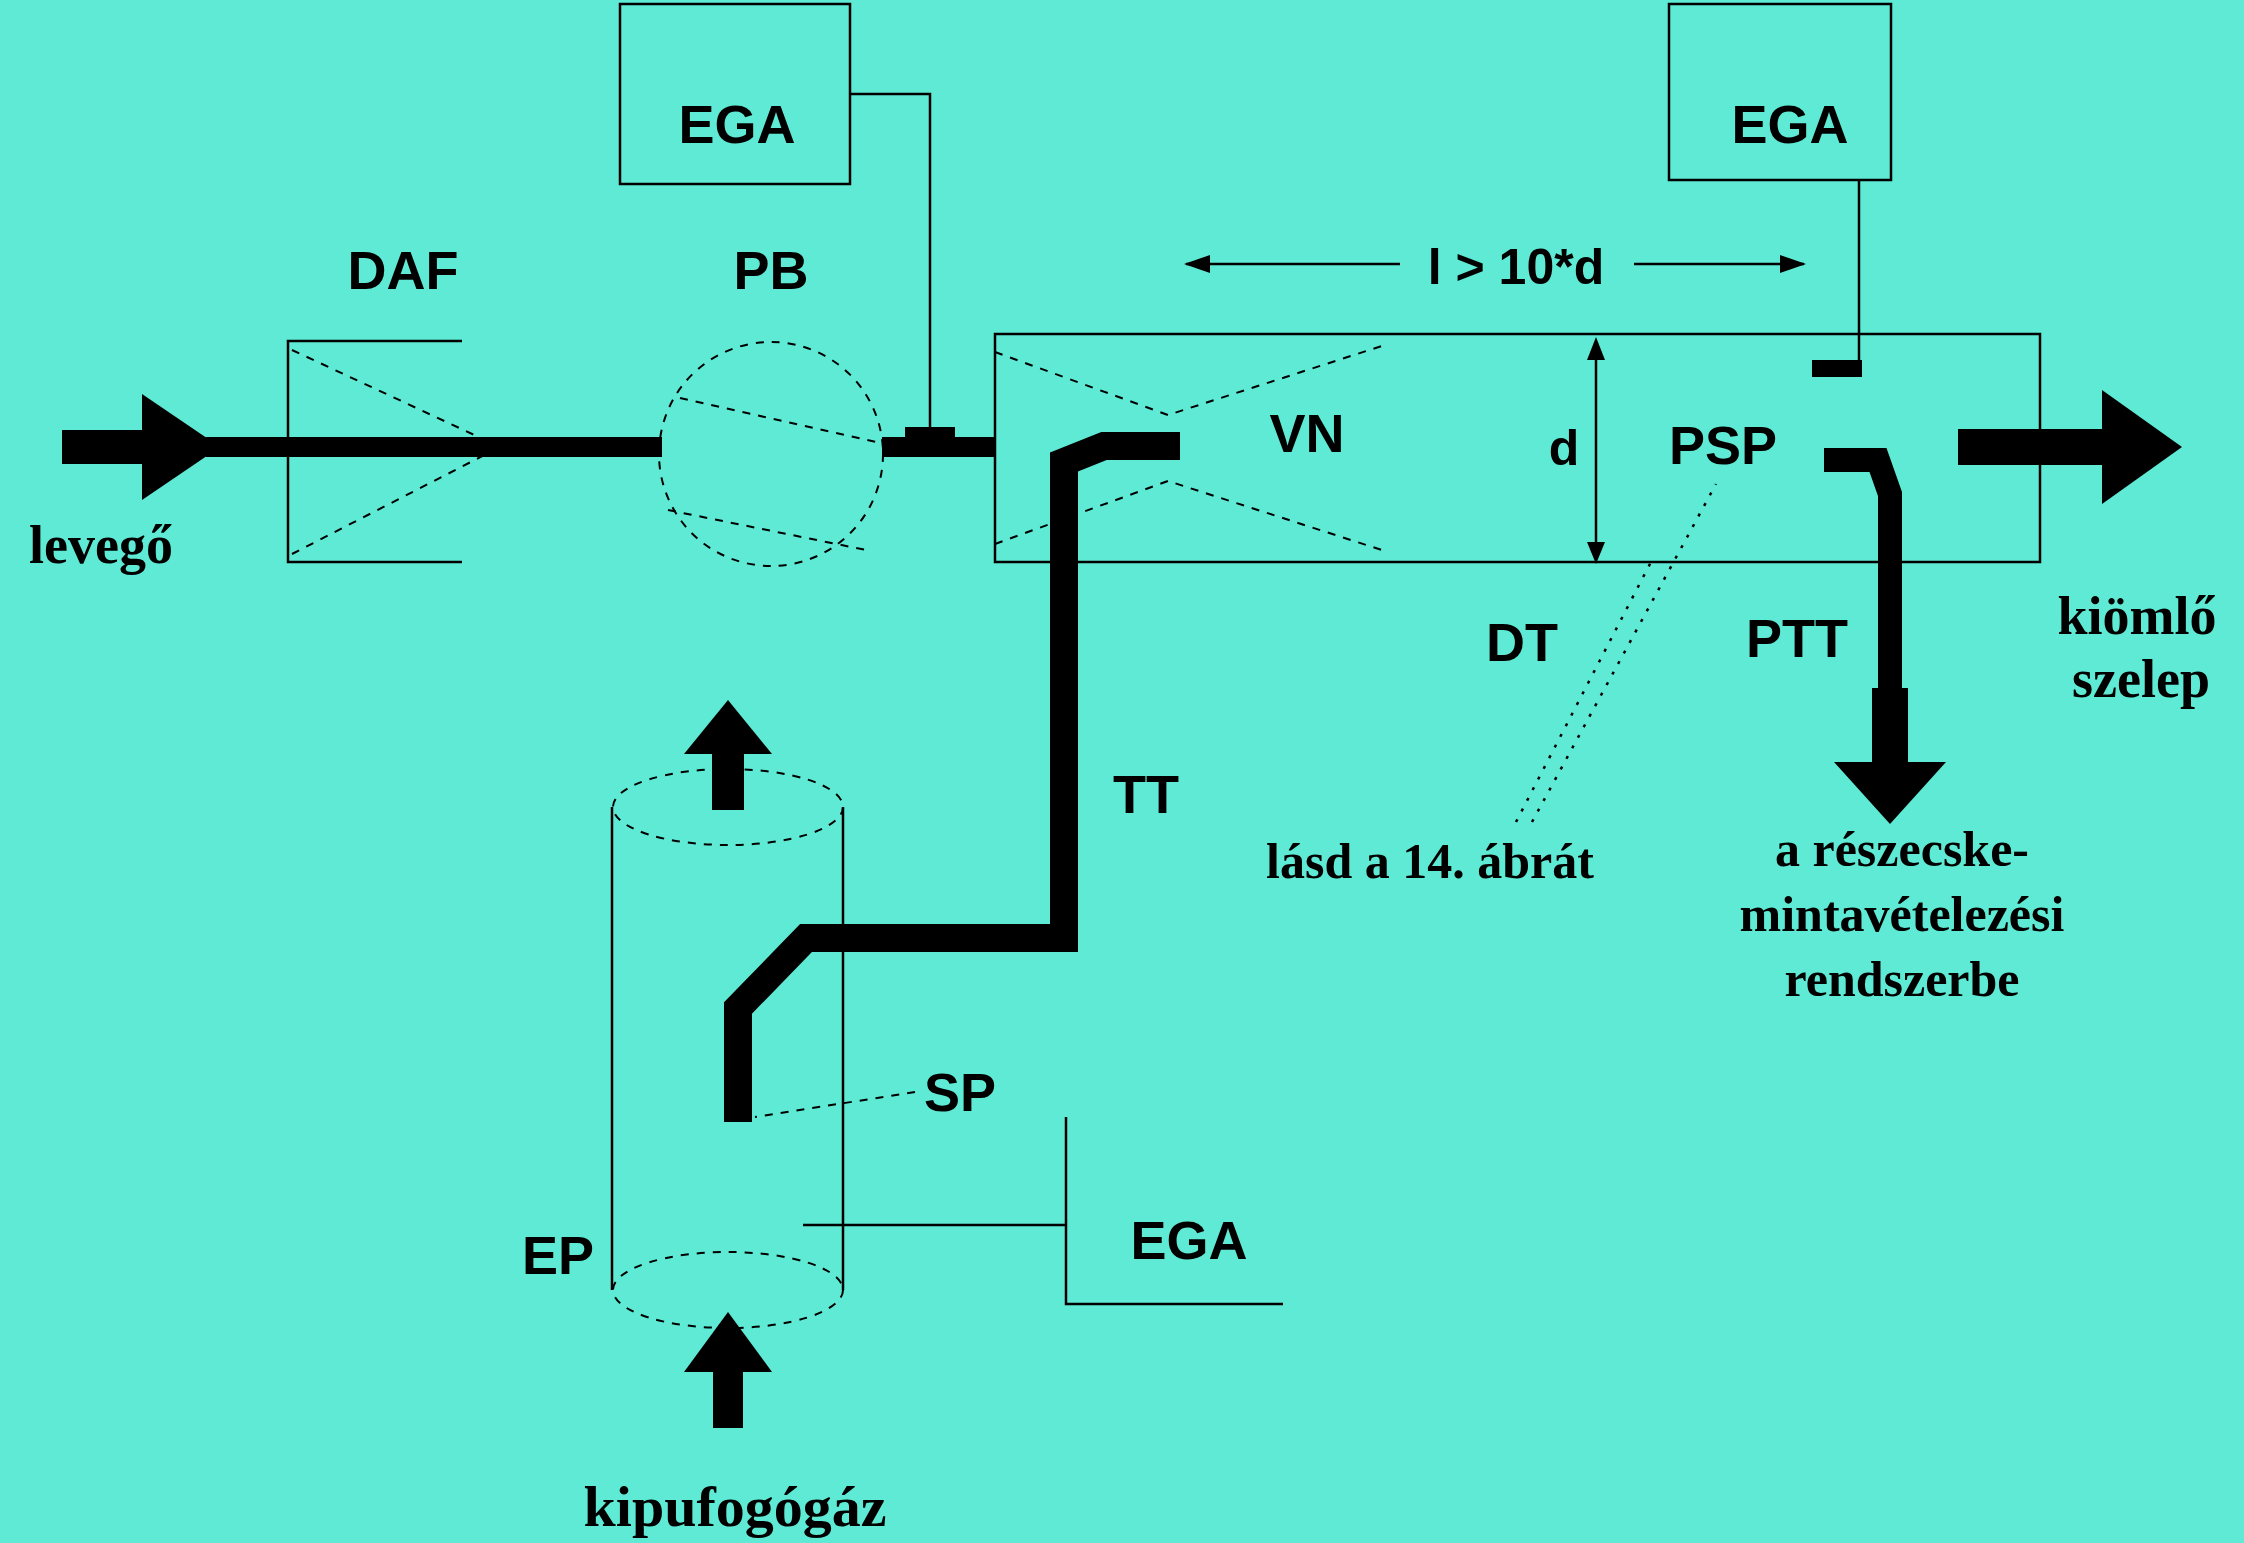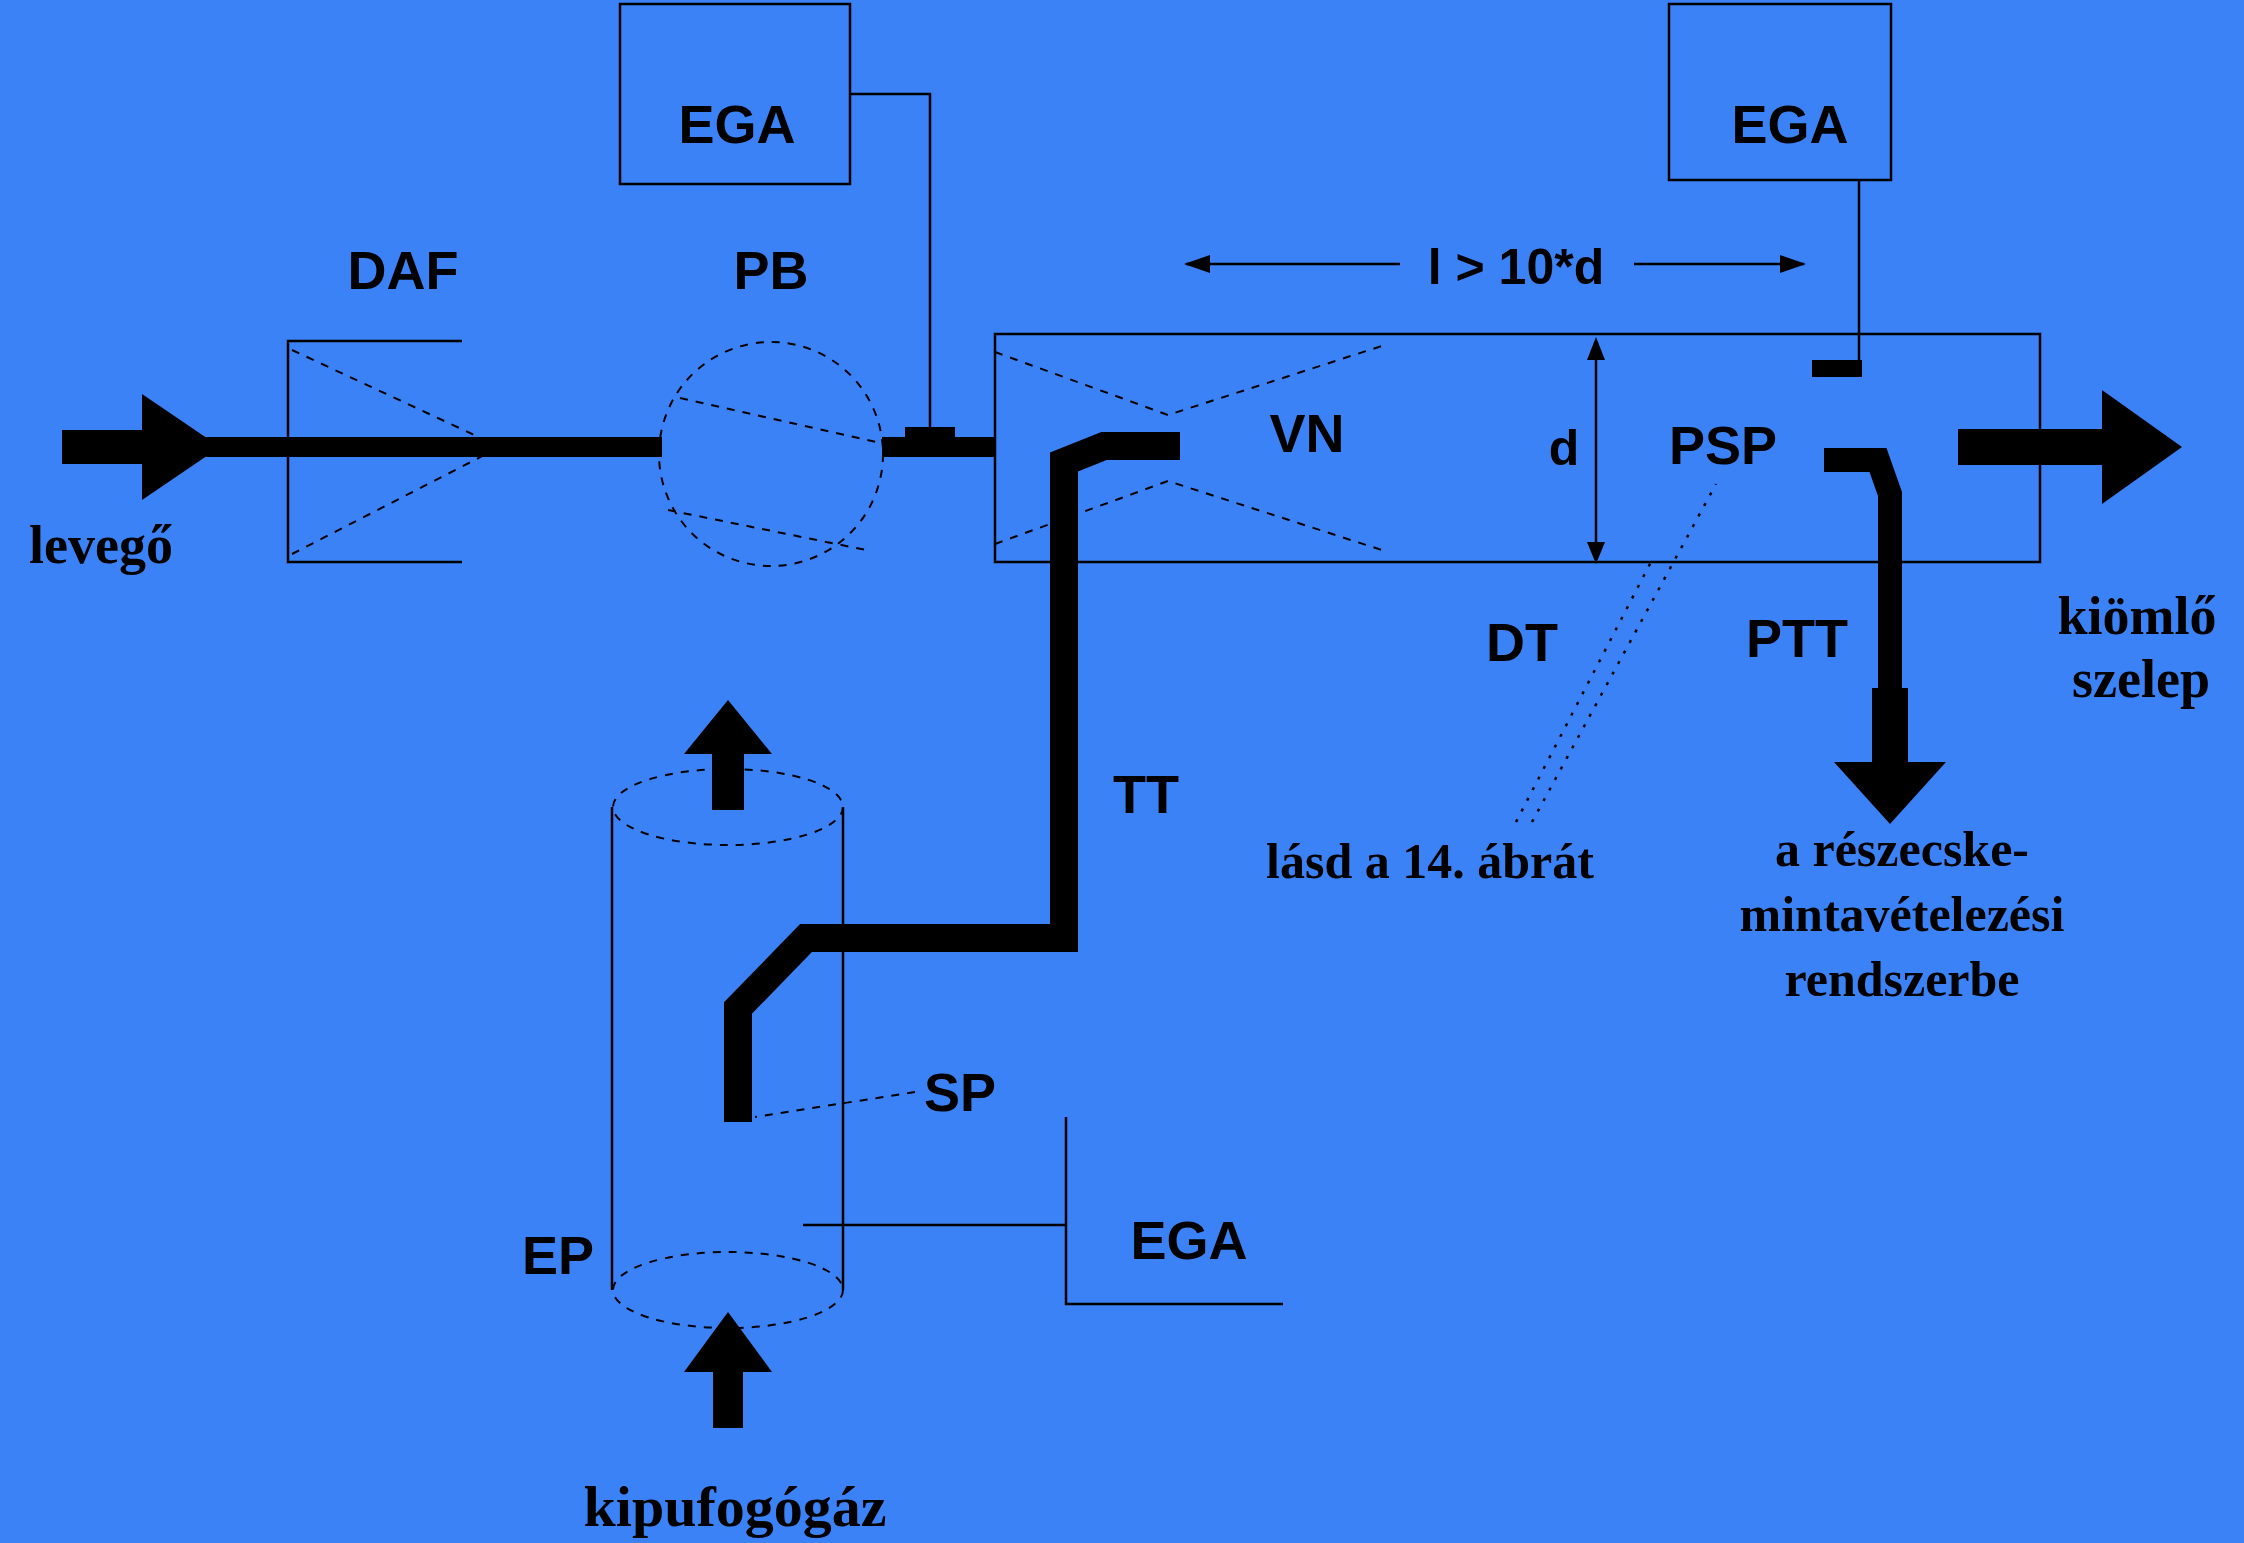--- a/index.html
+++ b/index.html
@@ -1,16 +1,16 @@
 <!DOCTYPE html>
 <html><head>
 <meta charset="utf-8">
 <style>
   html,body{margin:0;padding:0;background:#ffffff;}
-  .stage{position:relative;width:2244px;height:1543px;background:#3b82f6;overflow:hidden;}
+  .stage{position:relative;width:2244px;height:1543px;background:#5eead4;overflow:hidden;}
   svg{position:absolute;left:0;top:0;}
   text{fill:#000000;}
   .lbl{font-family:"Liberation Sans",sans-serif;font-weight:bold;font-size:54px;}
   .lbl-sm{font-family:"Liberation Sans",sans-serif;font-weight:bold;font-size:50px;}
   .word{font-family:"Liberation Serif",serif;font-weight:bold;font-size:54px;}
   .word-lg{font-family:"Liberation Serif",serif;font-weight:bold;font-size:58px;}
   .word-sm{font-family:"Liberation Serif",serif;font-weight:bold;font-size:50px;}
   .thin{stroke:#000;stroke-width:2.5;fill:none;}
   .dashed{stroke:#000;stroke-width:2;fill:none;stroke-dasharray:8 8;}
   .dotted{stroke:#000;stroke-width:2.5;fill:none;stroke-dasharray:3 9;}

